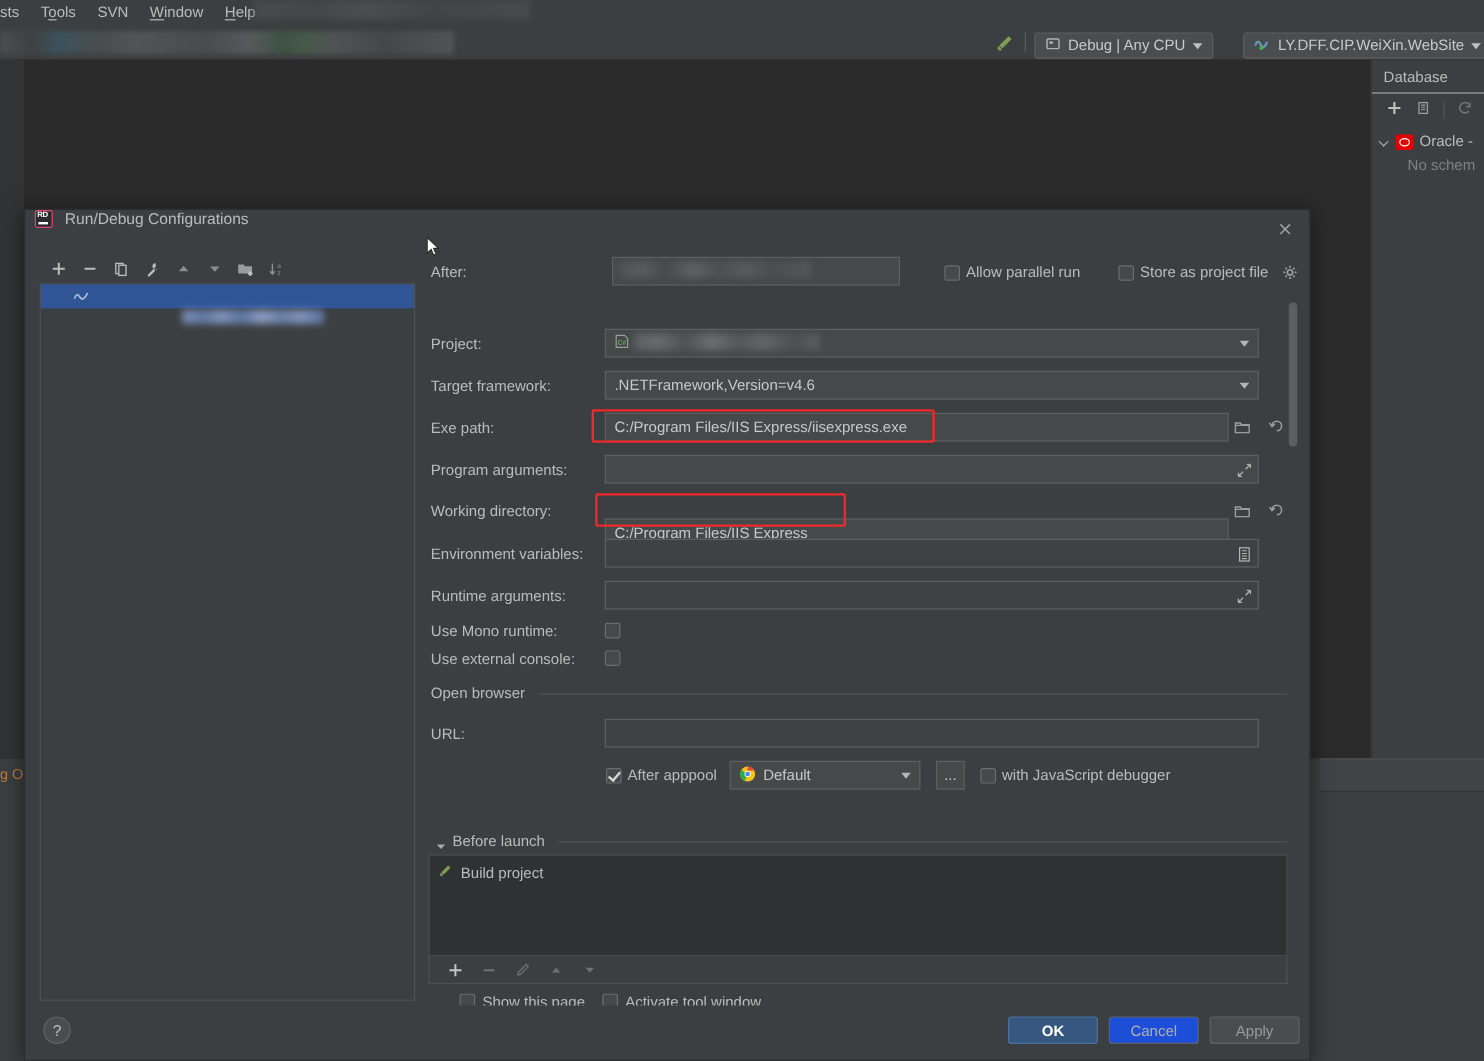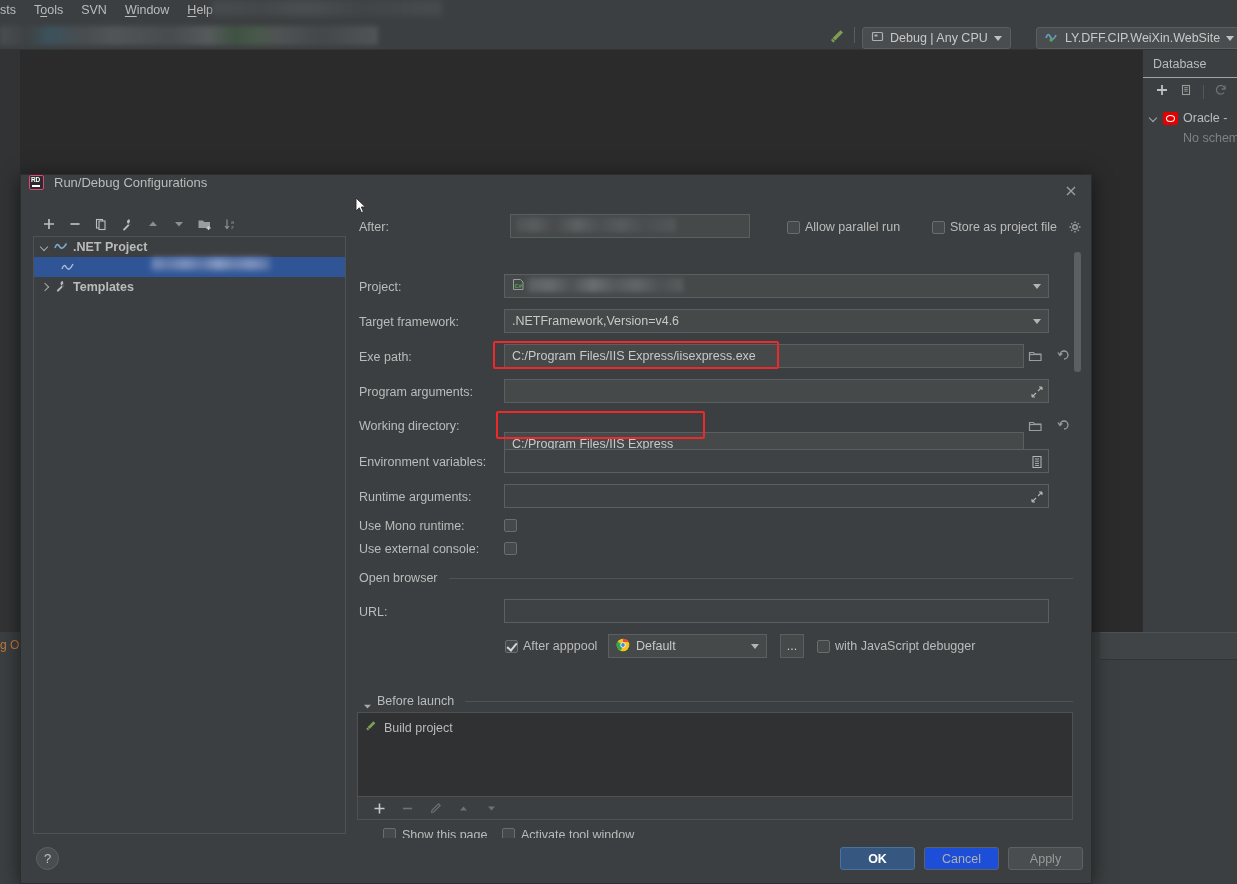--- a/index.html
+++ b/index.html
@@ -69,21 +69,21 @@
     color: #bbbbbb; font-size: 12.5px; padding-left: 10px; line-height: 28px;
     border-bottom: 1px solid #a3a3a3;
   }
   #db-toolbar {
     position: absolute; left: 0; top: 28px; width: 95px; height: 28px;
     display: flex; align-items: center; gap: 10px; padding-left: 12px;
   }
   #db-tree { position: absolute; left: 0; top: 58px; width: 95px; }
   .db-row { display: flex; align-items: center; gap: 5px; height: 20px;
     color: #bbbbbb; font-size: 12.5px; padding-left: 6px; white-space: nowrap; }
-  .db-sub { color: #808080; font-size: 12.5px; padding-left: 40px; height: 20px; line-height: 20px; white-space: nowrap; }
+  .db-sub { color: #808080; font-size: 12.5px; padding-left: 30px; height: 20px; line-height: 20px; white-space: nowrap; }
   .oracle-ico { width: 15px; height: 13px; background: #e30000; border-radius: 2px;
     display: inline-flex; align-items: center; justify-content: center; }
   .oracle-ico i { display: block; width: 9px; height: 7px; border: 1.6px solid #fff; border-radius: 50%; }
 
   
   #left-tabtext {
     position: absolute; left: 0px; top: 638px; color: #c07b3a; font-size: 12px;
   }
   #bottom-strip {
     position: absolute; left: 0; top: 660px; width: 1237px; height: 224px; background: #3c3f41;
@@ -388,46 +388,27 @@
   <span class="tbi">
     <svg width="16" height="15" viewBox="0 0 16 15">
       <path d="M4 2.5 V11 M2 9 L4 11.5 L6 9" fill="none" stroke="#8c8f91" stroke-width="1.2"></path>
       <text x="8" y="6.5" font-size="5.5" fill="#8c8f91" font-family="sans-serif">a</text>
       <text x="8" y="12" font-size="5.5" fill="#8c8f91" font-family="sans-serif">z</text>
     </svg>
   </span>
 </div>
 
 <div id="tree-panel">
-  <div class="tree-row bold">
-    <span class="arrow-d"></span>
-    <span>
-      <svg width="14" height="12" viewBox="0 0 14 12">
-        <path d="M1 8 Q3 2 5.5 6.5 Q8 11 12.5 3.5" fill="none" stroke="#7da7cc" stroke-width="1.6"></path>
-      </svg>
-    </span>
-    <span>.NET Project</span>
-  </div>
   <div class="tree-row selected" style="padding-left:26px">
     <span>
       <svg width="14" height="12" viewBox="0 0 14 12">
         <path d="M2 9 Q4 3 6.5 7.5 Q9 12 13 4" fill="none" stroke="#aab9d4" stroke-width="1.5"></path>
       </svg>
     </span>
     <span></span>
-  </div>
-  <div class="tree-row bold">
-    <span class="arrow-r"></span>
-    <span>
-      <svg width="14" height="14" viewBox="0 0 15 15">
-        <path d="M9.5 2.2 a2.6 2.6 0 1 0 2.3 4 L10 8 l-1.6-1.6 1.7-1.7 a2.6 2.6 0 0 0-.6-1.5z" fill="#b9bbbd"></path>
-        <path d="M8 7.2 L3.3 11.9 a1 1 0 0 0 1.4 1.4 L9.4 8.6z" fill="#b9bbbd"></path>
-      </svg>
-    </span>
-    <span>Templates</span>
   </div>
 </div>
 <div id="sel-blur"></div>
 
 <div id="cursor-arrow">
   <svg width="12" height="18" viewBox="0 0 12 18">
     <path d="M1 1 L1 14 L4.3 10.8 L6.4 15.6 L8.4 14.7 L6.3 10 L10.4 10 Z" fill="#ffffff" stroke="#2b2b2b" stroke-width=".9"></path>
   </svg>
 </div>
 

